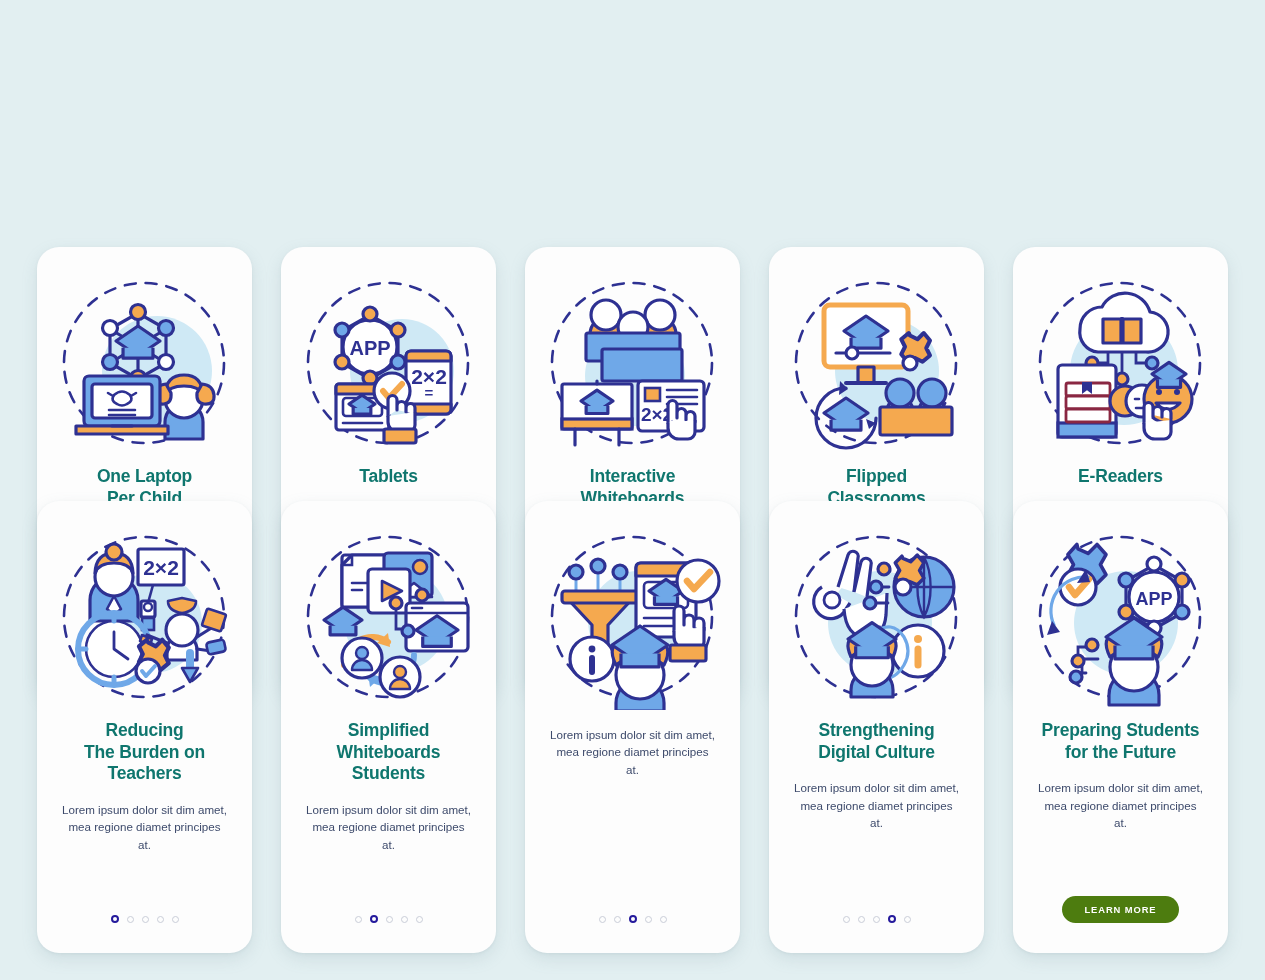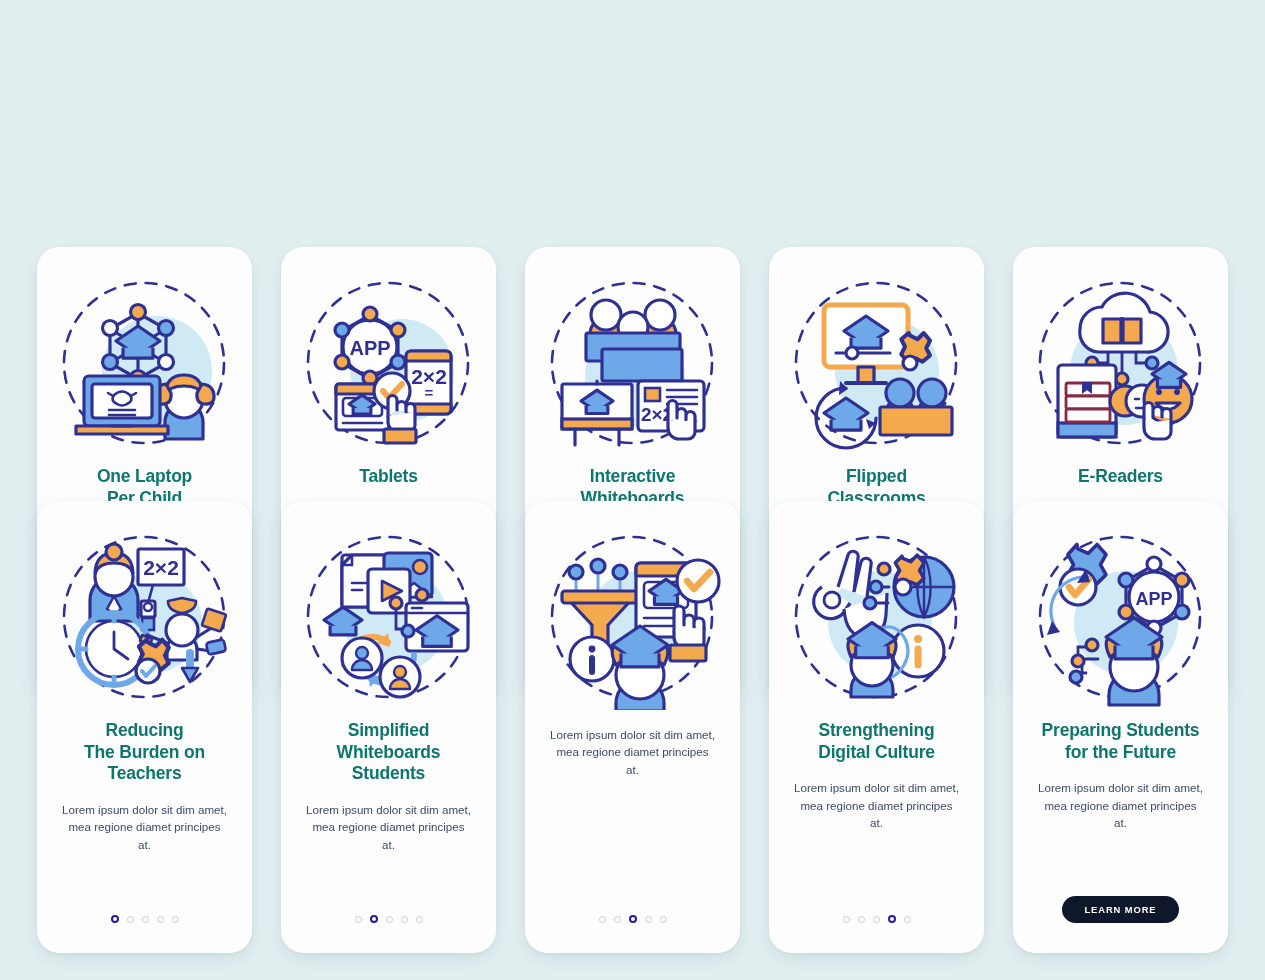--- a/index.html
+++ b/index.html
@@ -74,21 +74,21 @@
     border:1.3px solid #c9cdd8;
     box-sizing:border-box;
     background:transparent;
   }
   .dot.on{
     border-color:#251a9c;
     border-width:2px;
     width:8px;height:8px;
   }
   .cta{
-    background:#0f172a;
+    background:#4d7c0f;
     color:#ffffff;
     font-size:9.4px;
     font-weight:bold;
     letter-spacing:.9px;
     border:none;
     border-radius:16px;
     padding:8px 22px;
     margin-bottom:14px;
     cursor:pointer;
     flex:0 0 auto;

